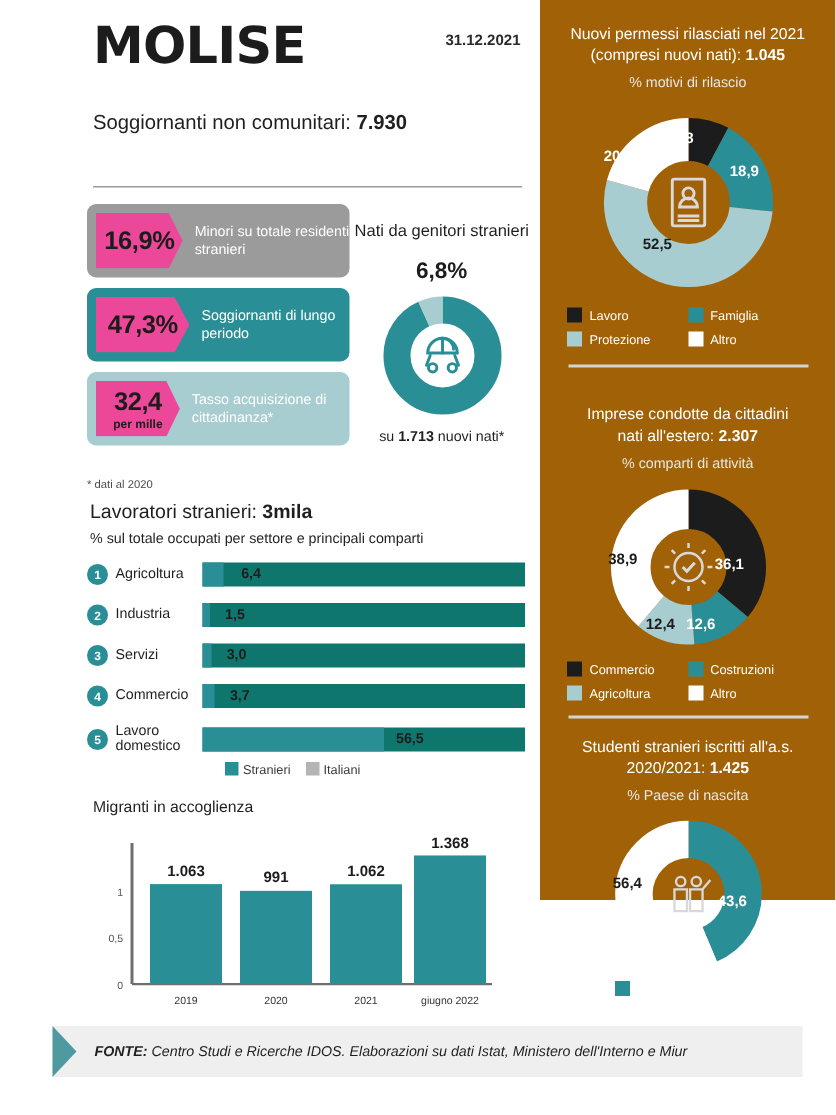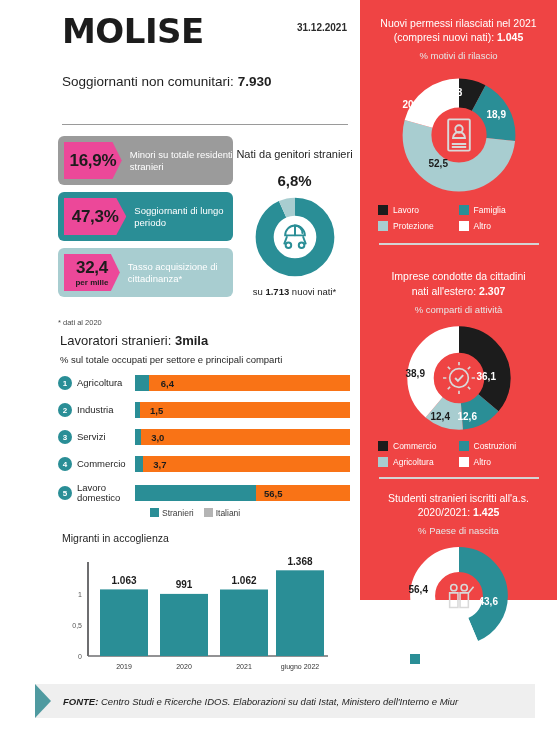--- a/index.html
+++ b/index.html
@@ -57,33 +57,33 @@
   .work-title { position: absolute; left: 60px; top: 333px; font-size: 13px; color: #1f1f1f; }
   .work-title b { font-weight: 800; }
   .work-sub { position: absolute; left: 60px; top: 354px; font-size: 9.5px; color: #1f1f1f; }
 
   .barlist { position: absolute; left: 58px; top: 372px; width: 292px; }
   .barrow { display: flex; align-items: center; height: 22px; margin-bottom: 5px; }
   .barrow.tall { height: 26px; }
   .bnum { width: 14px; height: 14px; border-radius: 50%; background: #2a8e96; color: #fff;
           font-size: 8px; font-weight: 700; display: flex; align-items: center; justify-content: center; flex: none; }
   .blab { width: 58px; font-size: 9.5px; color: #1f1f1f; margin-left: 5px; line-height: 1.1; flex: none; }
-  .btrack { position: relative; flex: 1; height: 16px; background: #f97316; }
+  .btrack { position: relative; flex: 1; height: 16px; background: #0f766e; }
   .bfill { position: absolute; left: 0; top: 0; height: 100%; background: #2a8e96; }
   .bval { position: absolute; top: 50%; transform: translateY(-50%); font-size: 9.5px; font-weight: 800; color: #1c1c1c; }
 
   .blegend { position: absolute; left: 150px; top: 508px; display: flex; gap: 10px; align-items: center; font-size: 8.5px; color: #3a3a3a; }
   .blegend .sw { width: 9px; height: 9px; display: inline-block; margin-right: 3px; vertical-align: -1px; }
 
   
   .mig-title { position: absolute; left: 62px; top: 532px; font-size: 10.5px; color: #1f1f1f; }
   .migchart { position: absolute; left: 62px; top: 556px; width: 270px; height: 120px; }
 
   
-  .right { position: absolute; left: 360px; top: 0; width: 197px; height: 600px; background: #ef4444; }
+  .right { position: absolute; left: 360px; top: 0; width: 197px; height: 600px; background: #a16207; }
   .sec-title { text-align: center; color: #ffffff; font-size: 10.5px; line-height: 1.35; padding: 0 8px; }
   .sec-title b { font-weight: 800; }
   .sec-sub { text-align: center; color: #e6e6e6; font-size: 9.5px; margin-top: 6px; }
   .divider { width: 160px; height: 2px; background: #d4d4d4; margin: 0 auto; }
 
   .donut-wrap { position: relative; margin: 6px auto 0; }
   .dlabel { position: absolute; font-size: 10px; font-weight: 800; }
 
   .legend { display: flex; flex-wrap: wrap; padding: 0 18px; margin-top: 6px; row-gap: 6px; }
   .legend .li { width: 50%; display: flex; align-items: center; font-size: 8.5px; color: #ffffff; }

